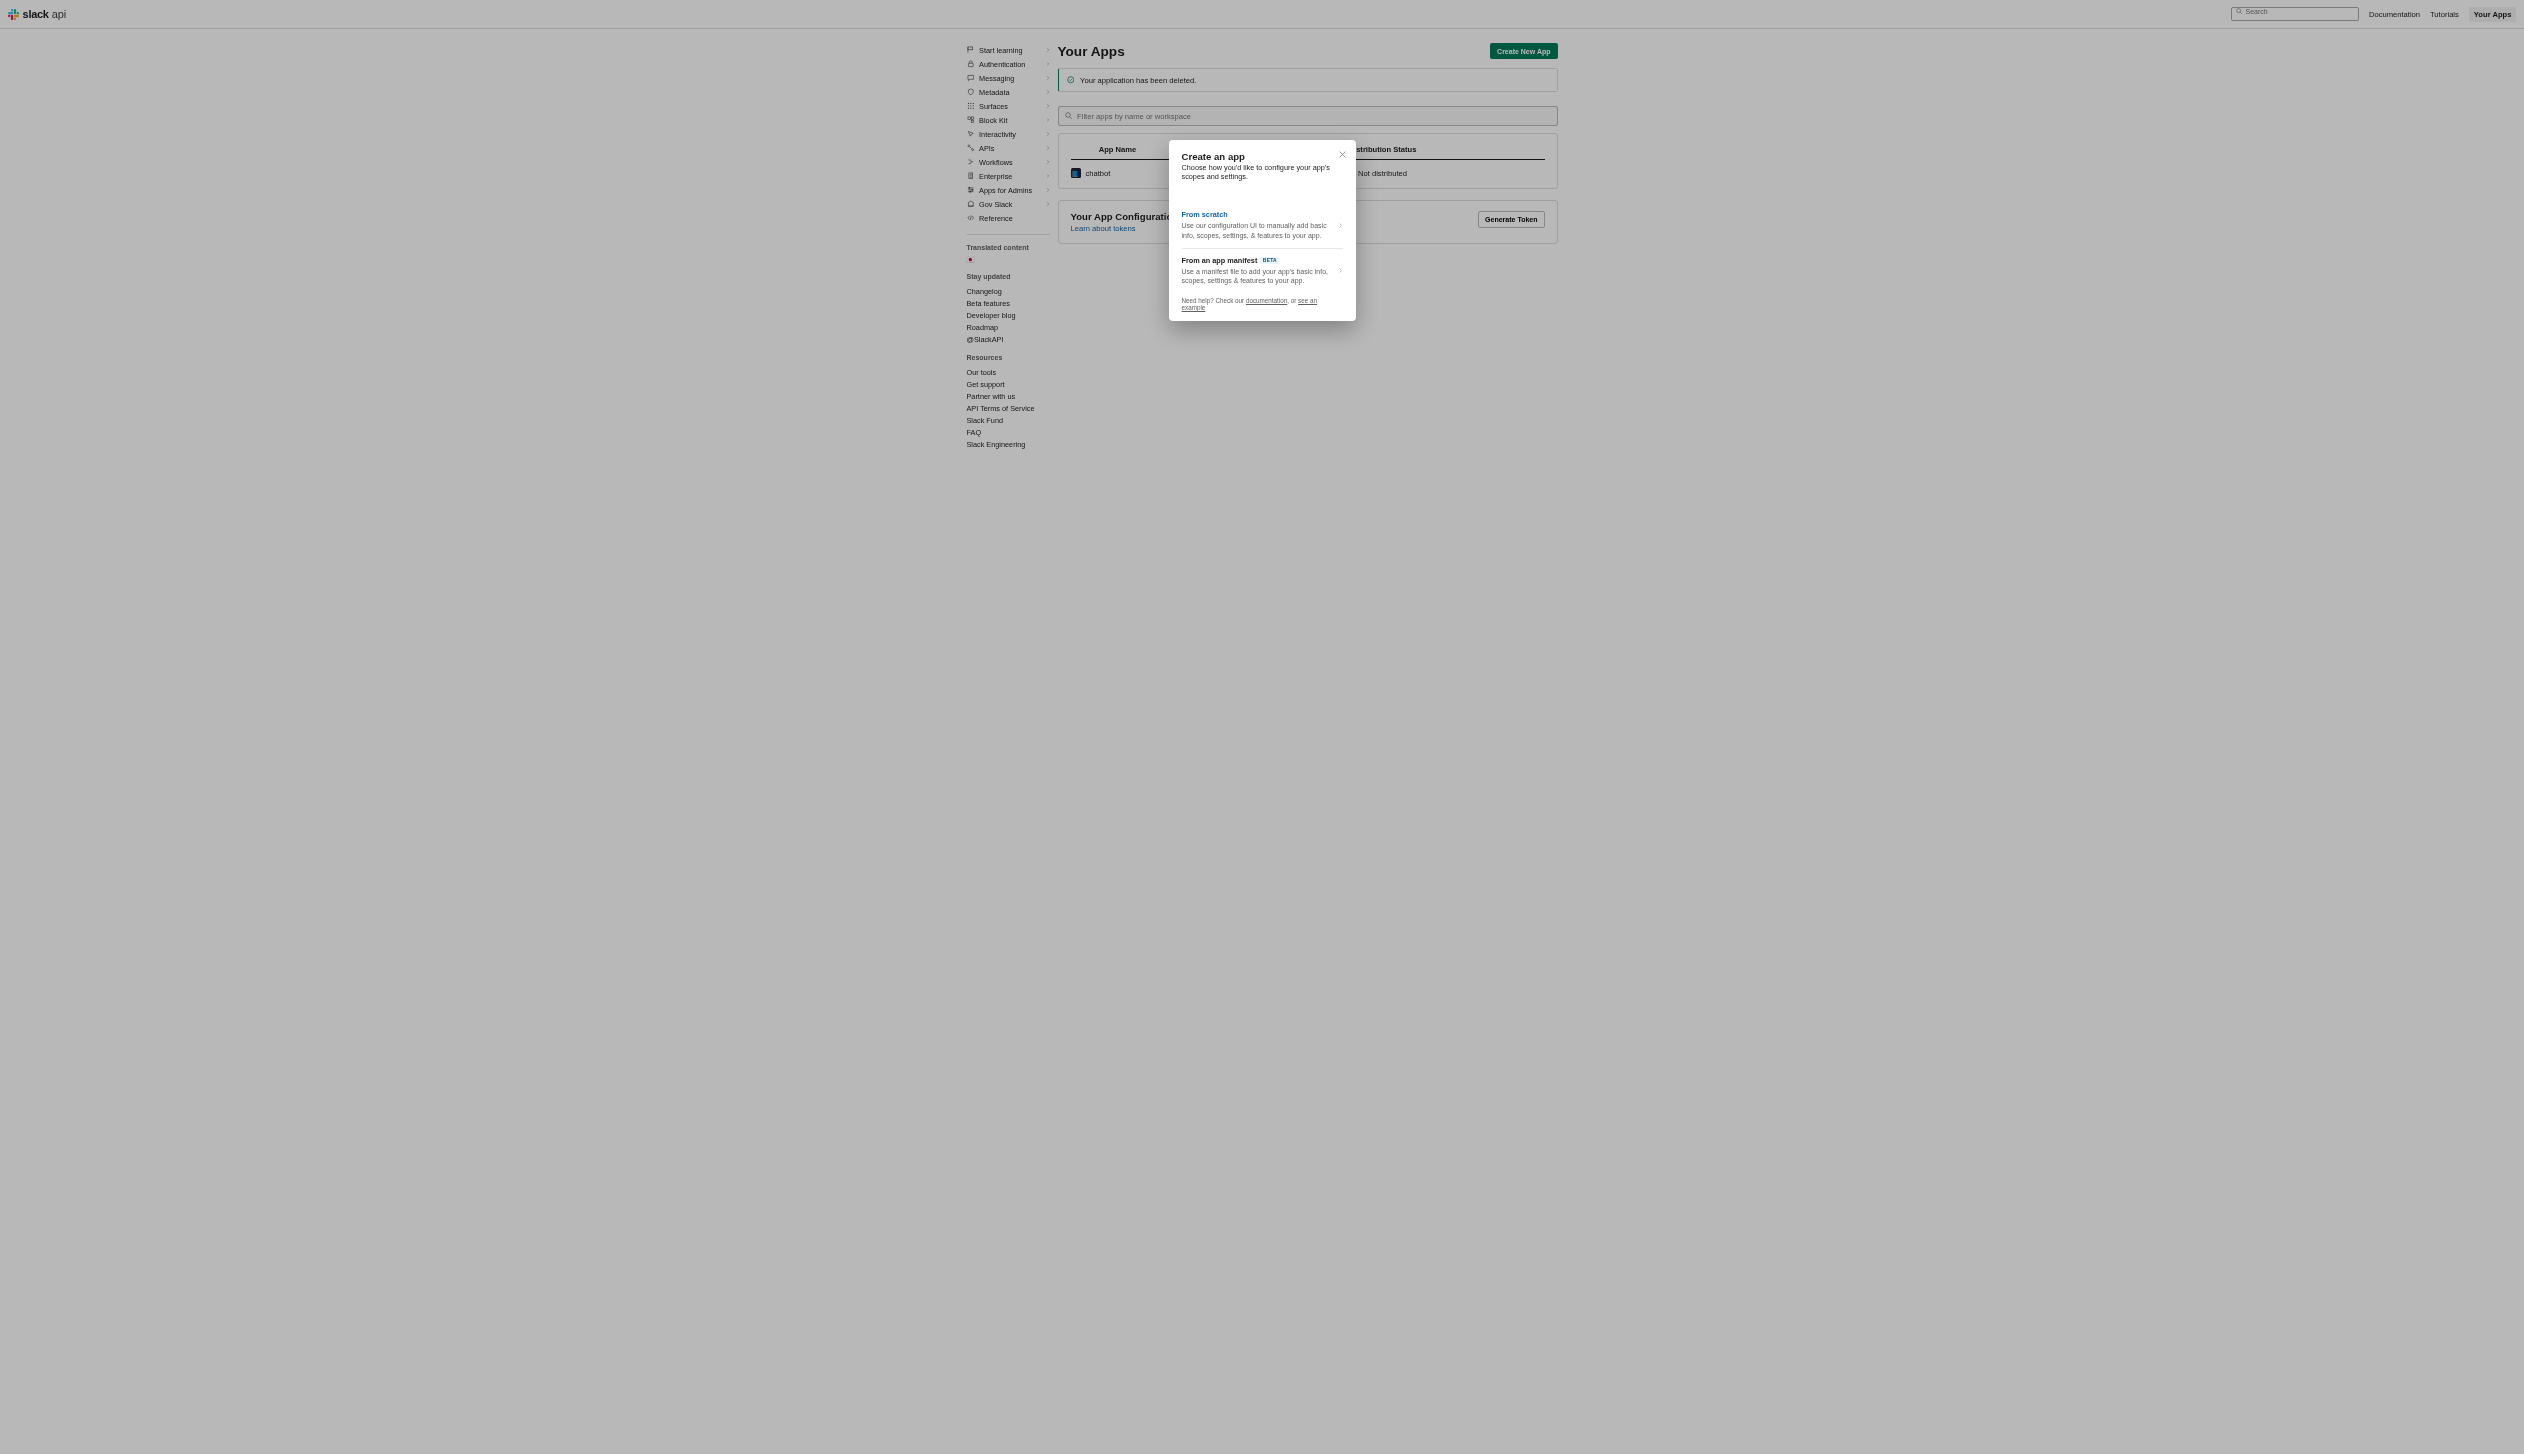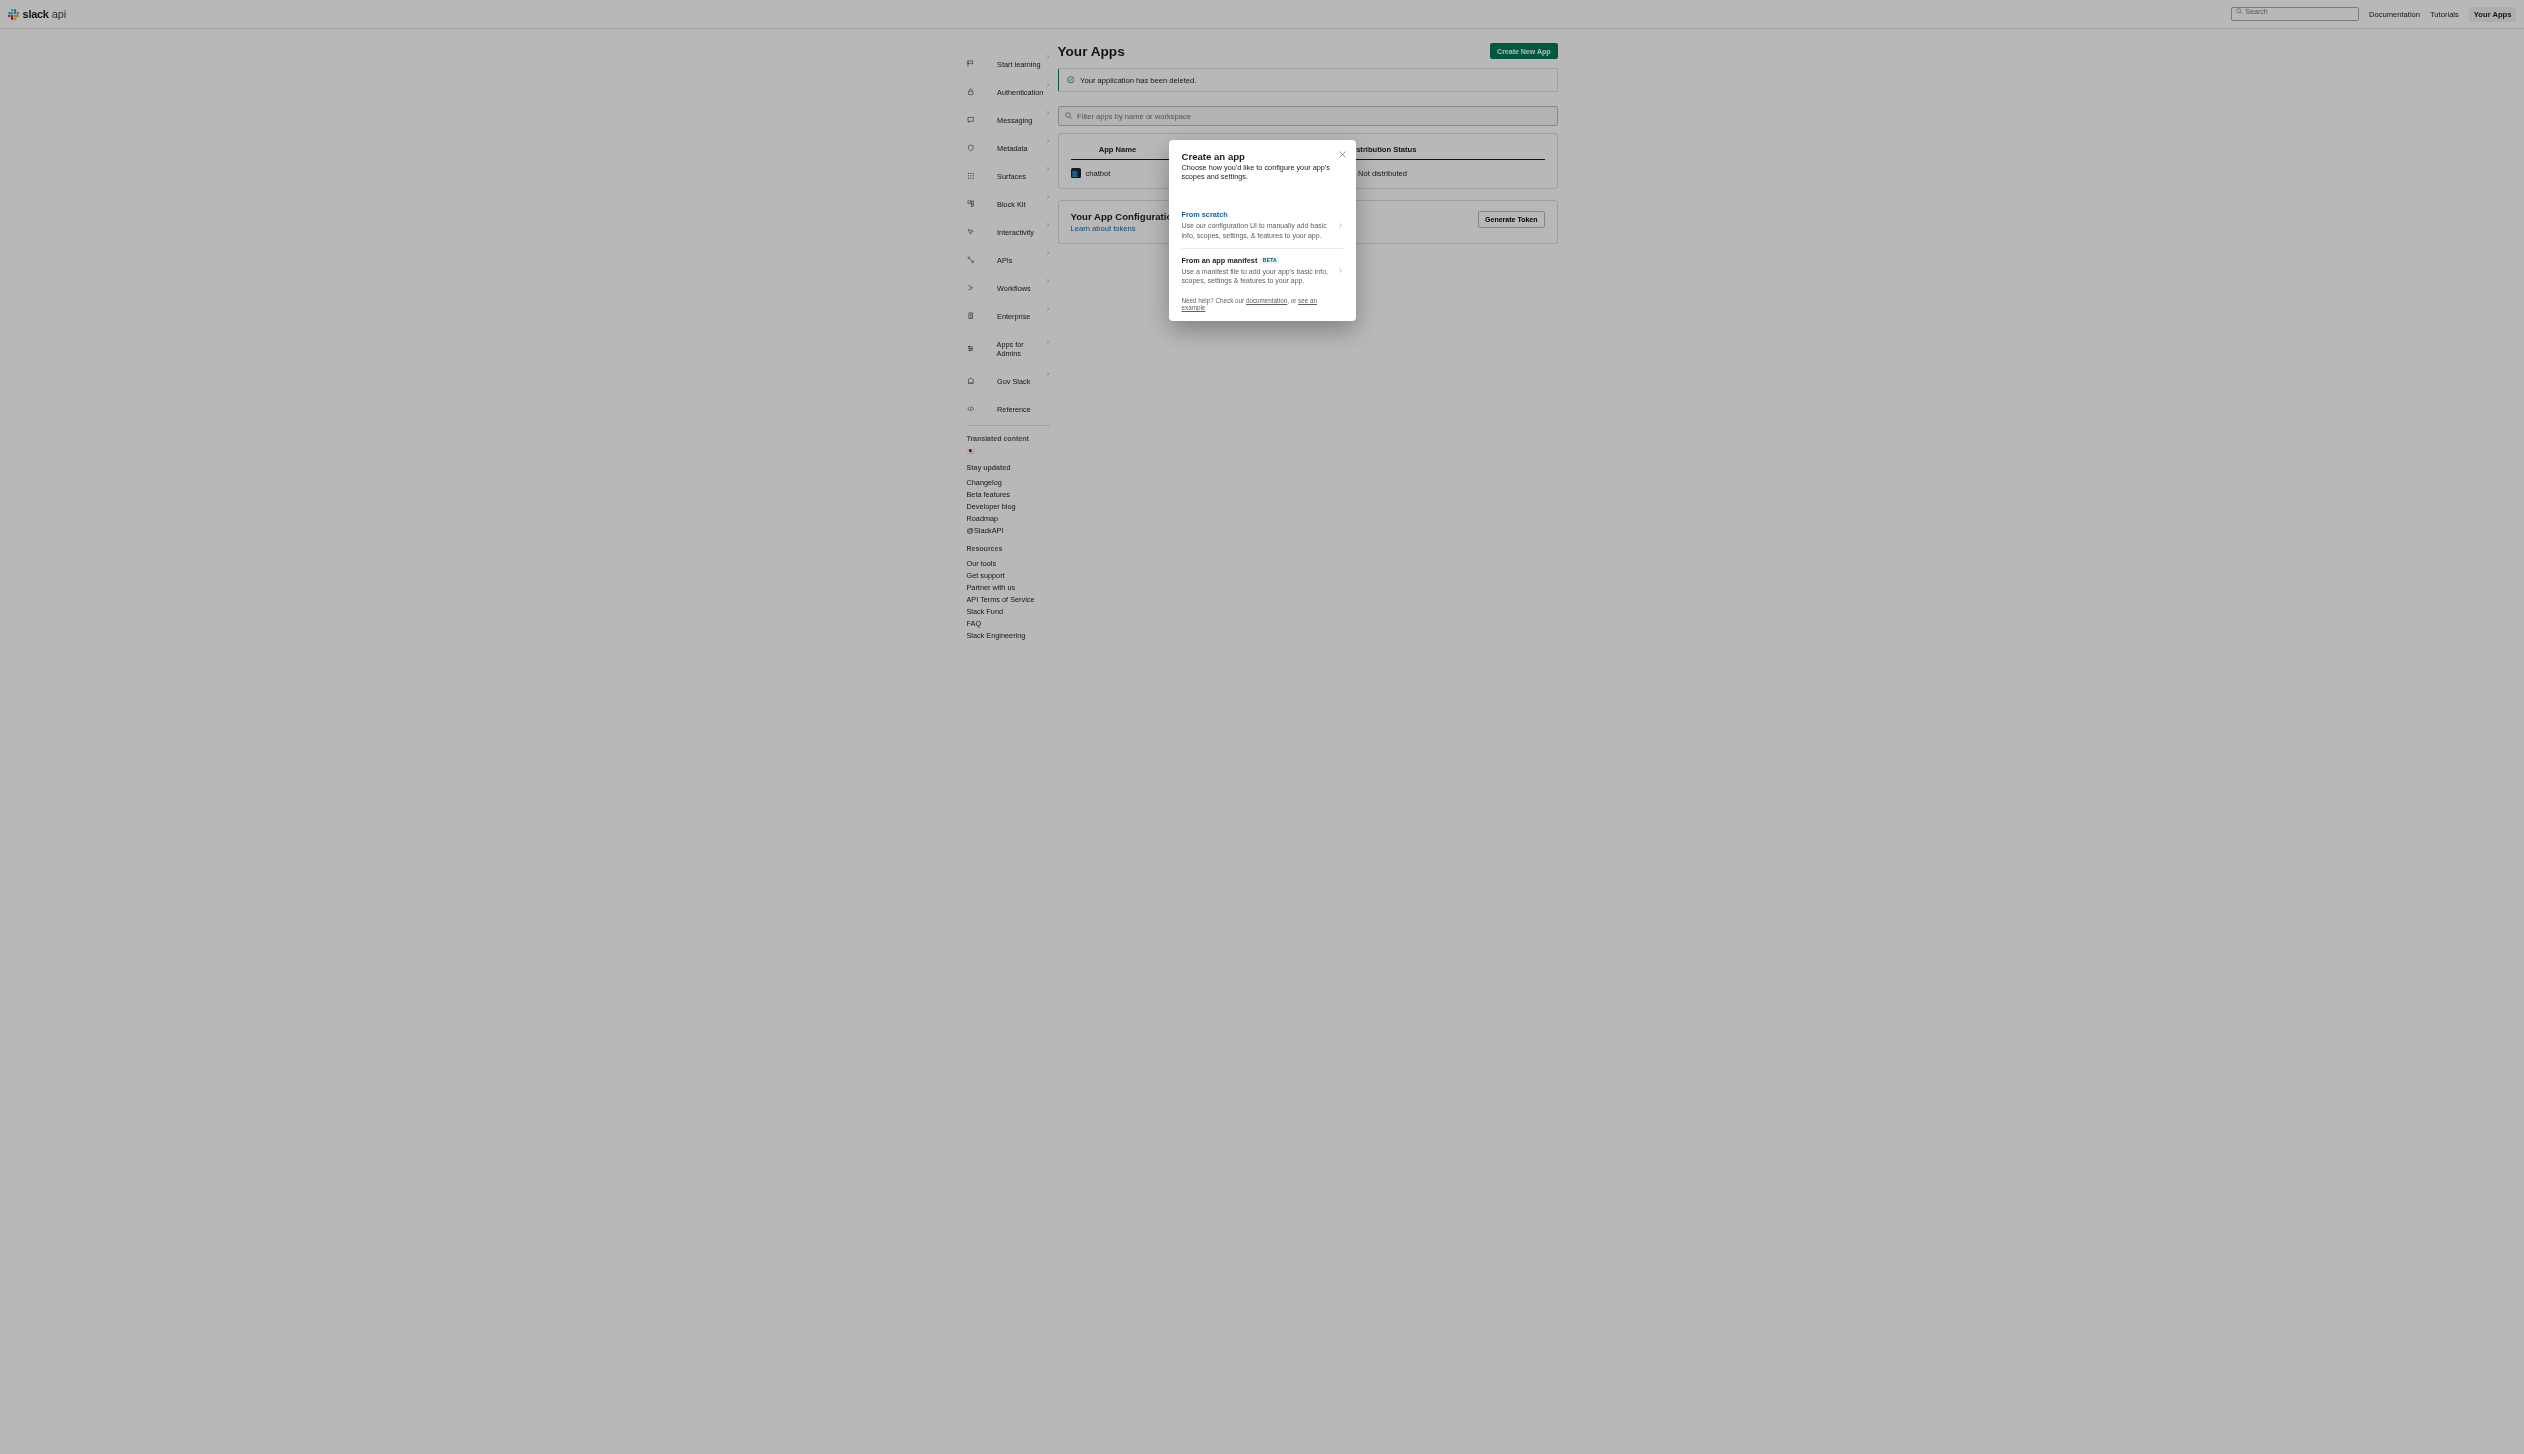--- a/index.html
+++ b/index.html
@@ -41,21 +41,21 @@
       background: #f1f1f1; padding: 3px 5px; border-radius: 1.5px; font-weight: 700;
     }
     
     .container { display: flex; max-width: 591px; margin: 0 auto; padding-top: 14px; }
     .sidebar { width: 83px; flex-shrink: 0; }
     .sidebar-nav { list-style: none; }
     .sidebar-nav li {
       display: flex; align-items: center; justify-content: space-between;
       padding: 2.5px 0; cursor: pointer; font-size: 7.3px;
     }
-    .sidebar-nav li .l { display: flex; align-items: center; gap: 23px; margin-top: 14px; }
+    .sidebar-nav li .l { display: flex; align-items: center; gap: 5px; }
     .side-icon { width: 7.6px; height: 7.6px; opacity: 0.85; display: inline-flex; align-items: center; justify-content: center;}
     .chev { width: 4px; height: 4px; opacity: 0.5; }
     .sidebar hr { border: none; border-top: 0.5px solid #ddd; margin: 9px 0; }
     .side-heading { font-size: 7px; font-weight: 700; color: #616061; margin-bottom: 5px; }
     .side-link-list { list-style: none; }
     .side-link-list li { font-size: 7.3px; padding: 1.5px 0; cursor: pointer; }
     .flag { font-size: 7px; }
     
     .main { flex: 1; padding: 0 0 20px 8px; }
     .main-header { display: flex; justify-content: space-between; align-items: center; margin-bottom: 9px;}

